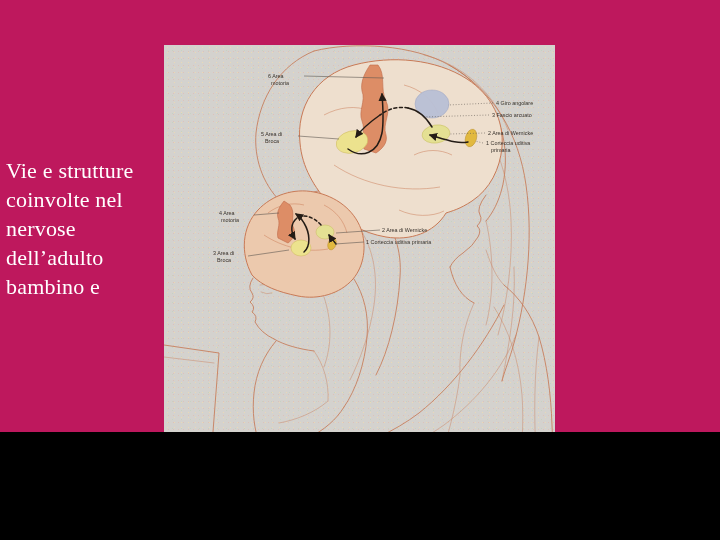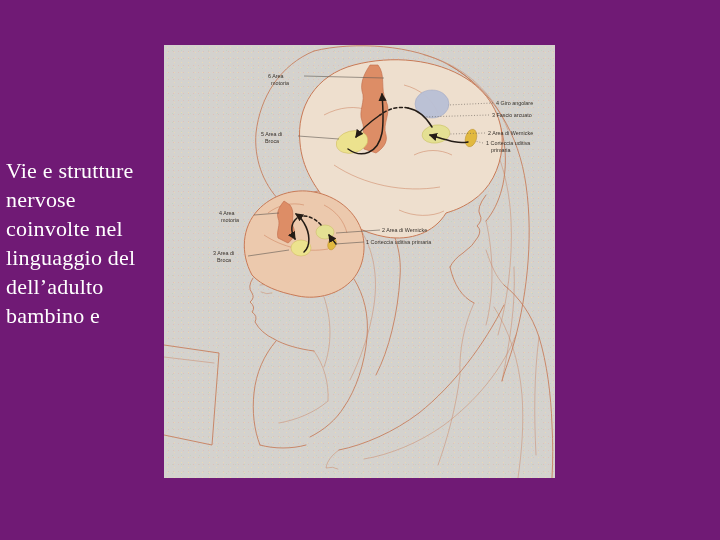--- a/index.html
+++ b/index.html
@@ -1,16 +1,16 @@
 <!DOCTYPE html>
 <html><head>
 <meta charset="utf-8">
 <style>
   html,body{margin:0;padding:0;background:#000;}
-  .slide{position:relative;width:720px;height:540px;background:#701a75;overflow:hidden;
+  .slide{position:relative;width:720px;height:432px;background:#be185d;overflow:hidden;
          font-family:"Liberation Serif",serif;}
   .title{position:absolute;left:6px;top:156px;width:160px;color:#fff;
          font-size:22px;line-height:29px;letter-spacing:.2px;}
   .title div{white-space:nowrap;}
   .panel{position:absolute;left:164px;top:45px;width:391px;height:433px;
          background-color:#d4d2ce;
          background-image:
            radial-gradient(#ead9b6 .5px, transparent .7px),
            radial-gradient(#ddc2ba .5px, transparent .7px),
            radial-gradient(#c6d2c2 .5px, transparent .7px);
@@ -26,23 +26,22 @@
   .leader-dot{fill:none;stroke:#5f5952;stroke-width:.6;stroke-dasharray:1 1.8;}
   .lbl{font-family:"Liberation Sans",sans-serif;font-size:5.4px;fill:#38322c;}
 </style>
 </head>
 <body>
 
 <div class="slide">
 
   <div class="title">
     <div>Vie e strutture</div>
+    <div>coinvolte nel</div>
     <div>nervose</div>
-    <div>coinvolte nel</div>
-    <div>linguaggio del</div>
     <div>dell’adulto</div>
     <div>bambino e</div>
   </div>
 
   <div class="panel">
     <svg width="391" height="433" viewBox="0 0 391 433">
       <defs>
         <marker id="ah" viewBox="0 0 10 10" refX="8.5" refY="5" markerWidth="5.5" markerHeight="5.5" orient="auto-start-reverse">
           <path d="M0,0 L10,5 L0,10 z" fill="#241c16"></path>
         </marker>

